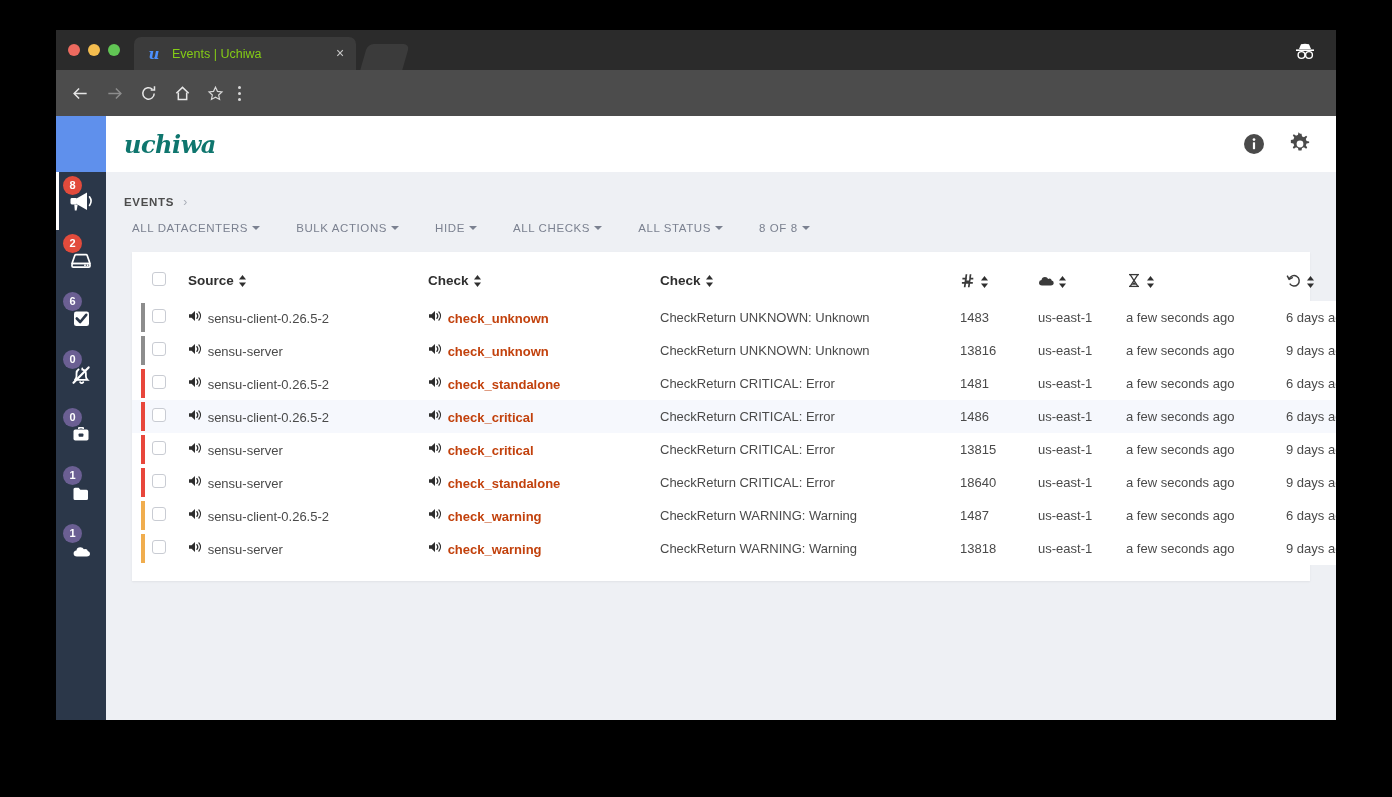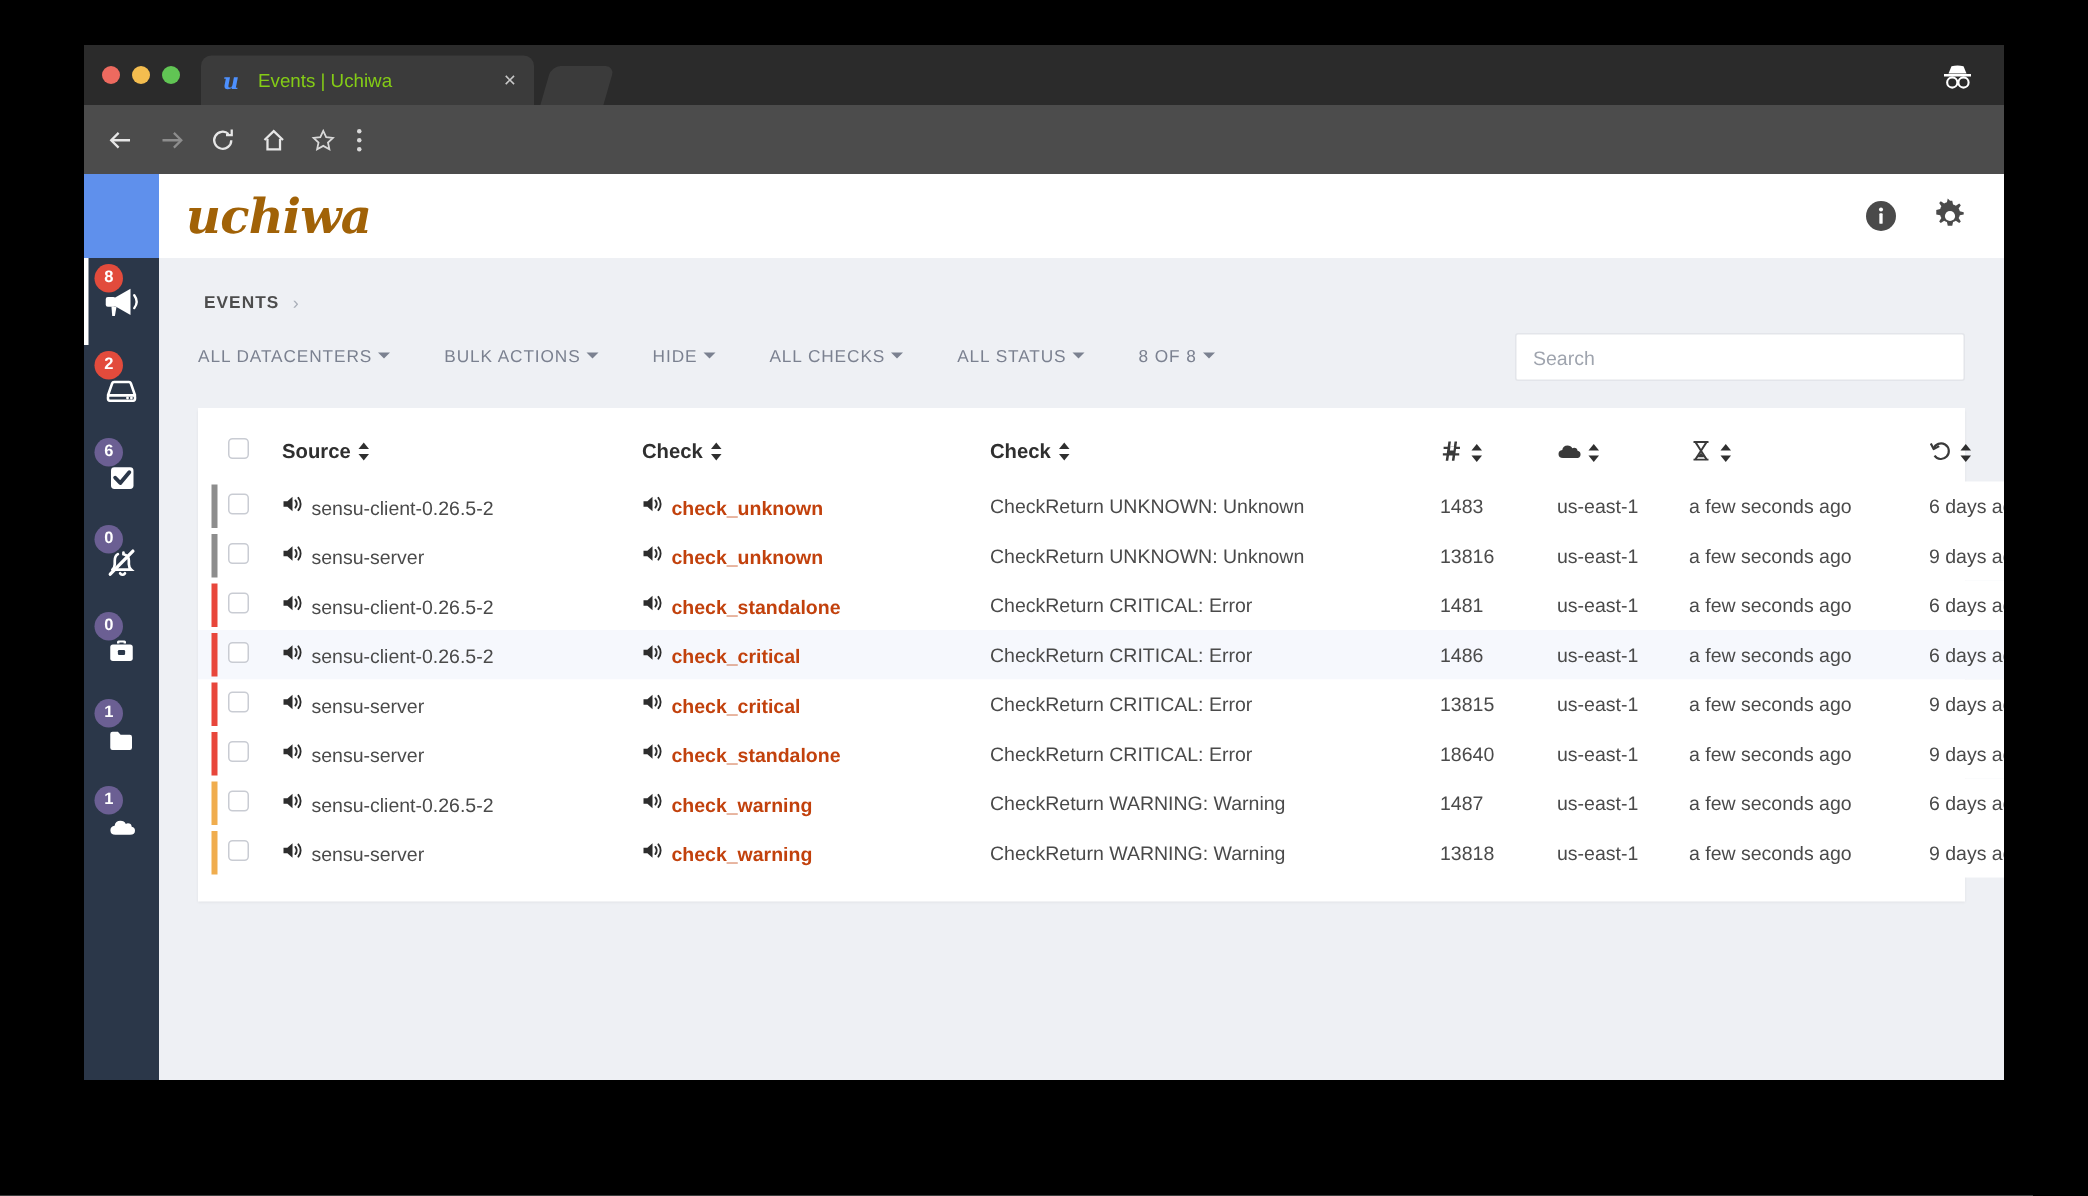--- a/index.html
+++ b/index.html
@@ -162,28 +162,28 @@
   .app-header {
     height: 56px;
     background: #ffffff;
     display: flex; align-items: center;
     padding: 0 24px 0 18px;
   }
   .logo {
     font-family: "DejaVu Serif", serif;
     font-style: italic;
     font-weight: bold;
-    font-size: 32px;
-    color: #a16207;
+    font-size: 24px;
+    color: #0f766e;
     letter-spacing: -0.5px;
   }
   .header-actions { margin-left: auto; display: flex; align-items: center; gap: 22px; }
   .hicon { width: 24px; height: 24px; color: #4a4a4a; }
 
-  .crumbbar { padding: 20px 26px 0 30px; }
+  .crumbbar { padding: 20px 26px 0 18px; }
   .crumb {
     font-size: 11.5px; font-weight: bold;
     color: #4d4d4d; letter-spacing: 0.7px;
     display: inline-flex; align-items: center; gap: 9px;
   }
   .crumb .sep { color: #a9aeb8; font-weight: normal; font-size: 12px; }
 
   .toolbar {
     display: flex; align-items: center;
     padding: 12px 26px 0 26px;
@@ -453,21 +453,20 @@
         </span>
       </div>
 
       <div class="toolbar">
         <span class="tb-item"><span>ALL DATACENTERS</span><i class="caret"></i></span>
         <span class="tb-item"><span>BULK ACTIONS</span><i class="caret"></i></span>
         <span class="tb-item"><span>HIDE</span><i class="caret"></i></span>
         <span class="tb-item"><span>ALL CHECKS</span><i class="caret"></i></span>
         <span class="tb-item"><span>ALL STATUS</span><i class="caret"></i></span>
         <span class="tb-item"><span>8 OF 8</span><i class="caret"></i></span>
-        <input class="search" type="text" placeholder="Search" style="">
       </div>
 
       <div class="card">
         <table>
           <thead>
             <tr>
               <th class="c-bar"></th>
               <th class="c-check">
                 <span class="cbx"></span>
               </th>

